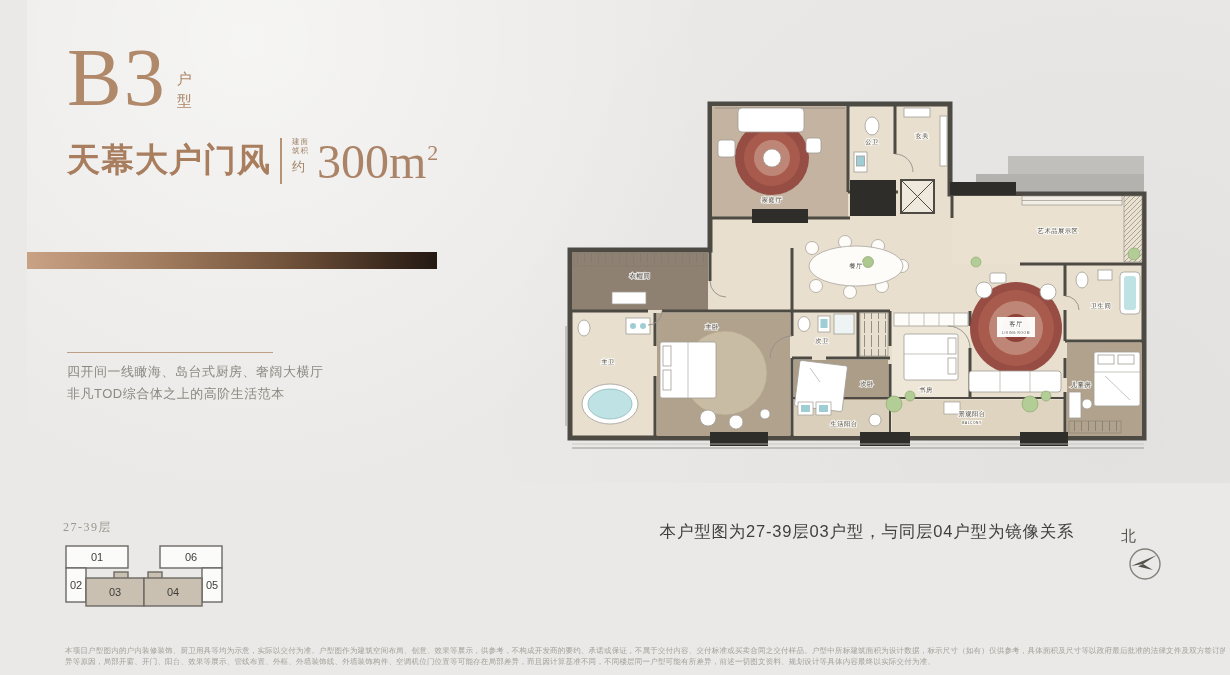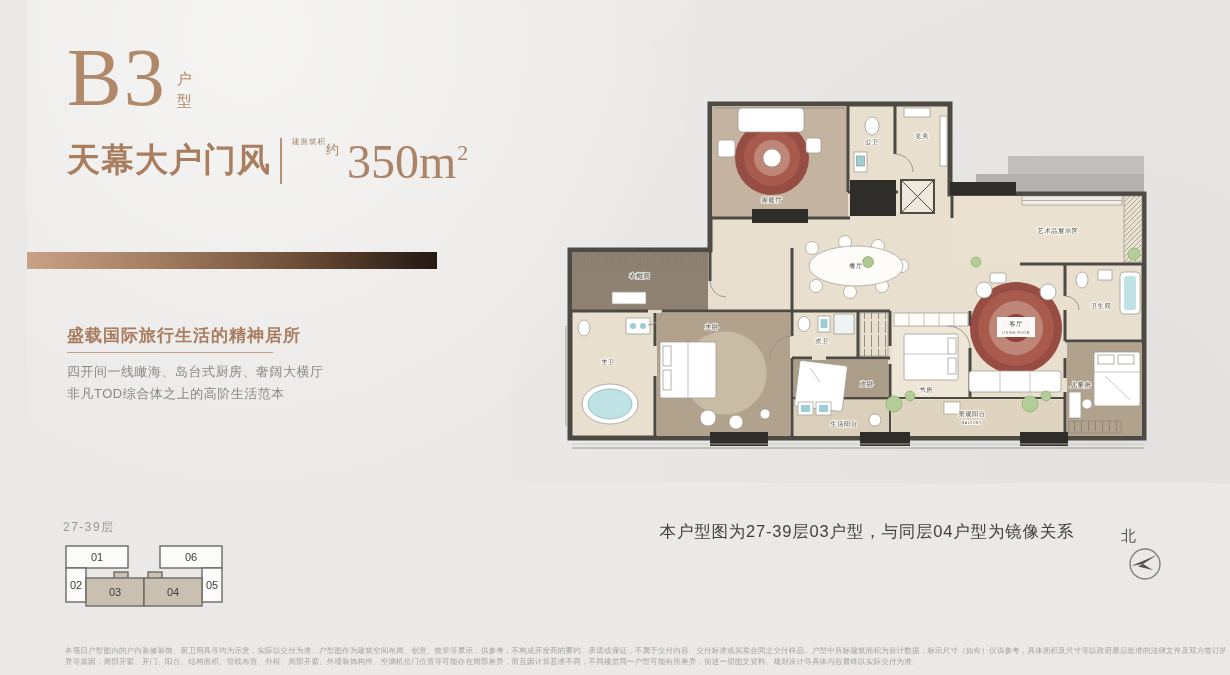--- a/index.html
+++ b/index.html
@@ -13,37 +13,37 @@
          #eae9e7; margin-left: 27px;}
   .abs{position:absolute;}
 
   
   .b3{left:40px;top:40px;display:flex;align-items:flex-start;color:#b0896a;}
   .b3-code{font-family:"Liberation Serif","DejaVu Serif",serif;font-size:82px;line-height:.92;font-weight:400;letter-spacing:2px;}
   .b3-suffix{display:flex;flex-direction:column;gap:3px;margin:30px 0 0 10px;font-size:15px;color:#ad8768;letter-spacing:1px;}
   .headline{left:40px;top:138px;display:flex;color:#a87f60;}
   .headline-title{font-family:"Liberation Serif","DejaVu Serif",serif;font-size:33px;font-weight:700;letter-spacing:1px;color:#a87e5f;}
   .headline-div{width:2px;height:46px;background:#b79376;margin:0 10px 0 9px;}
-  .area-tiny{display:flex;flex-direction:row;color:#a08264;}
+  .area-tiny{display:flex;flex-direction:column;color:#a08264;}
   .area-tiny .t{font-size:7.5px;line-height:8.5px;letter-spacing:1px;}
   .area-tiny .a{font-size:13px;margin-top:3px;}
   .area-value{font-family:"Liberation Serif","DejaVu Serif",serif;font-size:48px;line-height:1;color:#ab8468;margin-left:8px;}
   .area-value sup{font-size:22px;vertical-align:18px;margin-left:1px;}
   .rooms-line{left:40px;top:200px;font-size:22px;color:#6f6d67;letter-spacing:3px;}
   .grad-bar{left:0;top:252px;width:410px;height:17px;
      background:linear-gradient(90deg,#c9a285 0%,#a57f61 30%,#6e5039 65%,#34241a 92%,#241a12 100%);}
 
   
   .slogan-title{left:40px;top:324px;font-size:17px;font-weight:700;color:#a87c5e;letter-spacing:1px;}
   .slogan-hr{left:40px;top:352px;width:206px;height:1px;background:#bd9f86;}
   .slogan-body{left:40px;top:361px;font-size:13px;line-height:22px;color:#8b8981;letter-spacing:.5px;}
 
   
   .keyplan{left:36px;top:519px;}
-  .keyplan-floors{font-size:12px;color:#9a978e;letter-spacing:1.5px;margin-bottom:7px;}
+  .keyplan-floors{font-size:12px;color:#9a978e;letter-spacing:1.5px;margin-bottom:7px;font-family:Liberation Serif, serif;}
   .keyplan svg text{font-size:11px;fill:#3f3e3a;font-family:"Liberation Sans","DejaVu Sans",sans-serif;}
 
   
   .caption{left:575px;top:521px;width:530px;text-align:center;}
   .caption-main{font-size:16.5px;color:#403f3c;letter-spacing:.8px;font-weight:500;}
   .caption-sub{margin-top:13px;font-size:11.5px;color:#8e8c86;letter-spacing:.8px;}
 
   
   .compass{left:1090px;top:527px;width:48px;}
   .compass-n{font-size:15px;color:#55524c;margin-left:4px;}
@@ -71,26 +71,25 @@
   </div>
 
   <div class="abs headline">
     <div class="headline-title">天幕大户门风</div>
     <div class="headline-div"></div>
     <div class="area-tiny">
       <span class="t">建面</span>
       <span class="t">筑积</span>
       <span class="a">约</span>
     </div>
-    <div class="area-value"><span>350m</span><sup>2</sup></div>
+    <div class="area-value"><span>300m</span><sup>2</sup></div>
   </div>
 
   <div class="abs grad-bar"></div>
 
-  <div class="abs slogan-title">盛载国际旅行生活的精神居所</div>
   <div class="abs slogan-hr"></div>
   <div class="abs slogan-body">
     <div>四开间一线瞰海、岛台式厨房、奢阔大横厅</div>
     <div>非凡TOD综合体之上的高阶生活范本</div>
   </div>
 
   <div class="abs keyplan">
     <div class="keyplan-floors">27-39层</div>
     <svg width="162" height="70" viewBox="0 0 162 70">
       <g fill="#fbfbf9" stroke="#6b6964" stroke-width="1.4">
@@ -361,16 +360,16 @@
     <div class="compass-n">北</div>
     <svg width="40" height="40" viewBox="0 0 40 40" style="margin-left:8px;margin-top:-2px;">
       <circle cx="20" cy="20" r="15" fill="none" stroke="#84817b" stroke-width="1.4"></circle>
       <polygon points="6,22 32,11 18,20" fill="#55524c"></polygon>
       <polygon points="18,20 28,26 13,22.5" fill="#55524c"></polygon>
     </svg>
   </div>
 
   <div class="abs disclaimer">
     <div>本项目户型图内的户内装修装饰、厨卫用具等均为示意，实际以交付为准。户型图作为建筑空间布局、创意、效果等展示，供参考，不构成开发商的要约、承诺或保证，不属于交付内容、交付标准或买卖合同之交付样品。户型中所标建筑面积为设计数据，标示尺寸（如有）仅供参考，具体面积及尺寸等以政府最后批准的法律文件及双方签订的买卖合同为准。相同户型因建筑立面、楼层差</div>
-    <div>异等原因，局部开窗、开门、阳台、结构面积、管线布置、外框、局部开窗、外墙装饰构件、空调机位门位置等可能存在局部差异，而且因计算基准不同，不同楼层同一户型可能有所差异，前述一切图文资料、规划设计等具体内容最终以实际交付为准。</div>
+    <div>异等原因，局部开窗、开门、阳台、效果等展示、管线布置、外框、外墙装饰线、外墙装饰构件、空调机位门位置等可能存在局部差异，而且因计算基准不同，不同楼层同一户型可能有所差异，前述一切图文资料、规划设计等具体内容最终以实际交付为准。</div>
   </div>
 
 </div>
 
 </body></html>

